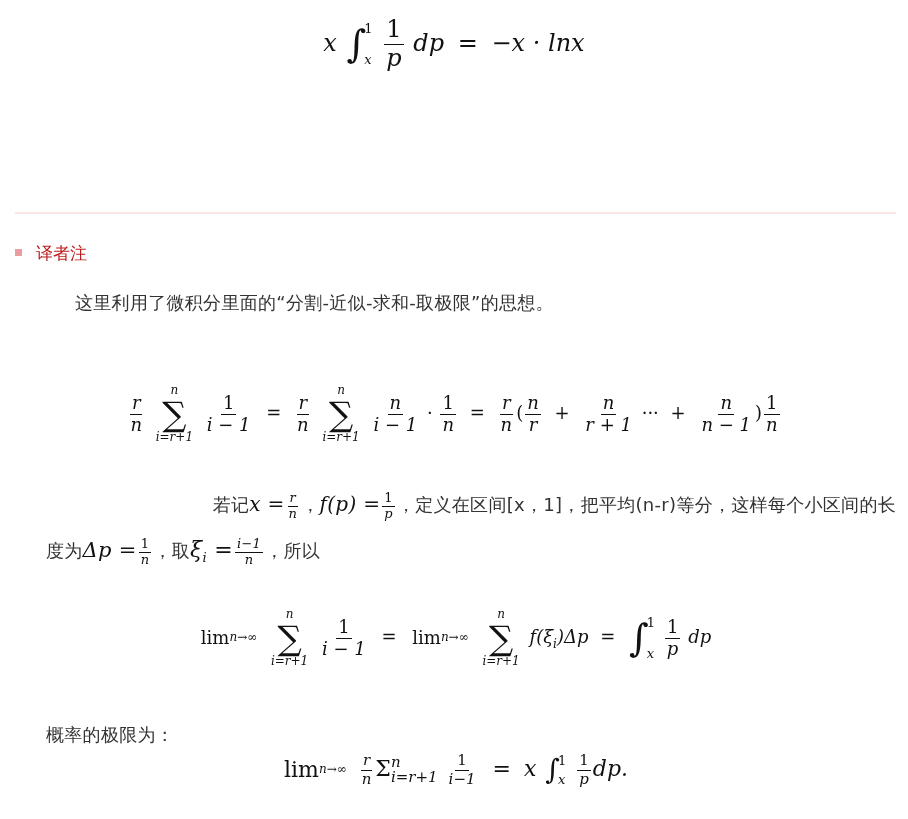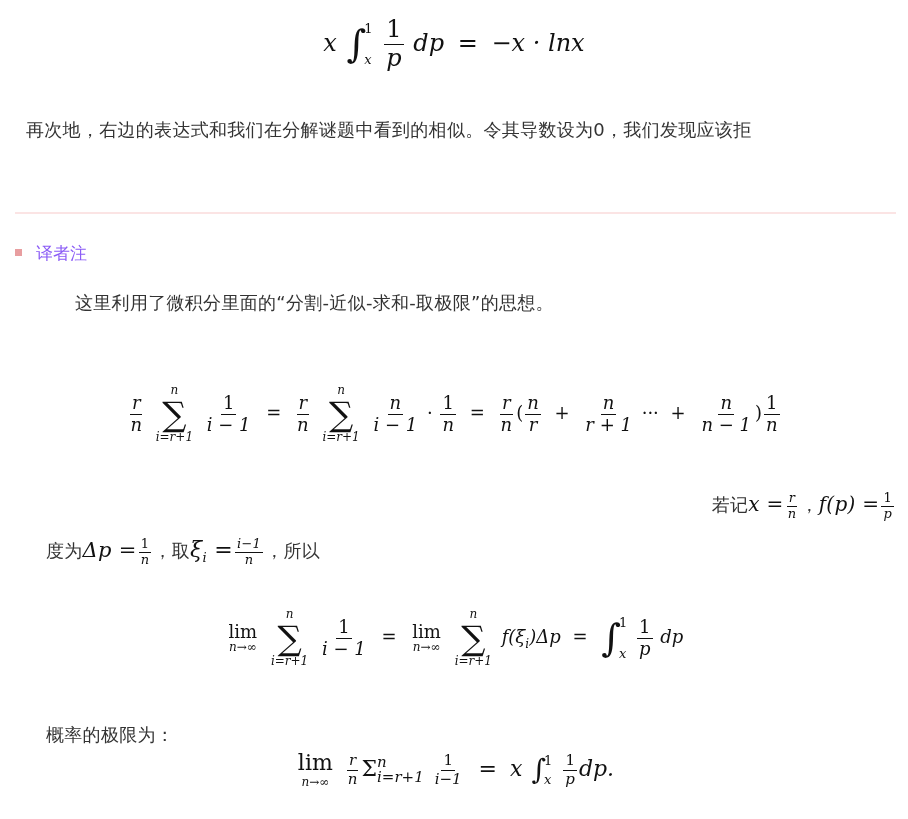--- a/index.html
+++ b/index.html
@@ -8,30 +8,30 @@
   .math { font-family:"DejaVu Serif","Liberation Serif",serif; font-style:italic; color:#111; }
   .up { font-style:normal; }
   .block { position:absolute; left:0; width:908px; display:flex; justify-content:center; align-items:center; }
   .para { position:absolute; font-size:18px; line-height:36px; color:#333; letter-spacing:0.3px; }
   .frac { display:inline-flex; flex-direction:column; align-items:center; vertical-align:middle; margin:0 2px; }
   .frac .num { border-bottom:1.3px solid #111; padding:0 2px; line-height:1.15; }
   .frac .den { padding:0 2px; line-height:1.15; }
   .sum { display:inline-flex; flex-direction:column; align-items:center; vertical-align:middle; margin:0 4px; }
   .sum .top, .sum .bot { font-size:12px; line-height:1.1; }
   .sum .sym { font-size:34px; line-height:1; font-style:normal; }
-  .lim { display:inline-flex; flex-direction:column; align-items:center; vertical-align:middle; margin:0 4px; }
+  .lim { display:inline-flex; flex-direction:row; align-items:center; vertical-align:middle; margin:0 4px; }
   .lim .word { font-style:normal; line-height:1.1; }
   .lim .sub { font-size:12px; line-height:1.1; }
   .int { display:inline-flex; align-items:center; vertical-align:middle; margin:0 2px; }
   .int .sym { font-size:38px; font-style:normal; line-height:1; }
   .int .lims { display:inline-flex; flex-direction:column; justify-content:space-between; height:46px; font-size:13px; margin-left:-2px; }
   .op { margin:0 6px; font-style:normal; }
   .divider { position:absolute; left:15px; top:212px; width:881px; height:2px; background:#fbe4e4; }
   .note-marker { position:absolute; left:15px; top:249px; width:7px; height:7px; background:#e89ea0; }
-  .note-title { position:absolute; left:36px; top:240px; font-size:17px; color:#8b5cf6; line-height:26px; }
+  .note-title { position:absolute; left:36px; top:240px; font-size:17px; color:#b91c1c; line-height:26px; }
   .small-frac { font-size:13px; }
 </style>
 </head>
 <body>
 
 <div class="block" style="top:14px;height:60px;">
   <span class="math" style="font-size:24px;">
     <span>x</span>
     <span class="int">
       <span class="sym">∫</span>
@@ -44,21 +44,20 @@
         <span class="num up">1</span>
         <span class="den">p</span>
       </span>
     <span>dp</span>
     <span class="op">=</span>
     <span>−x · lnx</span>
   </span>
 </div>
 
 <div class="para" style="left:26px;top:112px;width:870px;">
-  <div>再次地，右边的表达式和我们在分解谜题中看到的相似。令其导数设为0，我们发现应该拒</div>
 </div>
 
 <div class="divider"></div>
 
 <div class="note-marker"></div>
 <div class="note-title">译者注</div>
 
 <div class="para" style="left:46px;top:285px;margin-left:29px;">这里利用了微积分里面的“分割-近似-求和-取极限”的思想。</div>
 
 <div class="block" style="top:378px;height:72px;">
@@ -120,21 +119,21 @@
   </span>
 </div>
 
 <div class="para" style="left:46px;top:486px;width:850px;text-align:right;">
   <span>若记</span><span class="math" style="font-size:20px;">x =</span><span class="frac math small-frac">
       <span class="num">r</span>
       <span class="den">n</span>
     </span><span>，</span><span class="math" style="font-size:20px;">f(p) =</span><span class="frac math small-frac">
       <span class="num up">1</span>
       <span class="den">p</span>
-    </span>
+    </span><span>，定义在区间[x，1]，把平均(n-r)等分，这样每个小区间的长</span>
 </div>
 <div class="para" style="left:46px;top:532px;width:850px;">
   <span>度为</span><span class="math" style="font-size:21px;">Δp =</span><span class="frac math small-frac">
       <span class="num up">1</span>
       <span class="den">n</span>
     </span><span>，取</span><span class="math" style="font-size:22px;"><span>ξ</span><sub style="font-size:13px;">i</sub> <span>=</span></span><span class="frac math small-frac">
       <span class="num">i−1</span>
       <span class="den">n</span>
     </span><span>，所以</span>
 </div>

